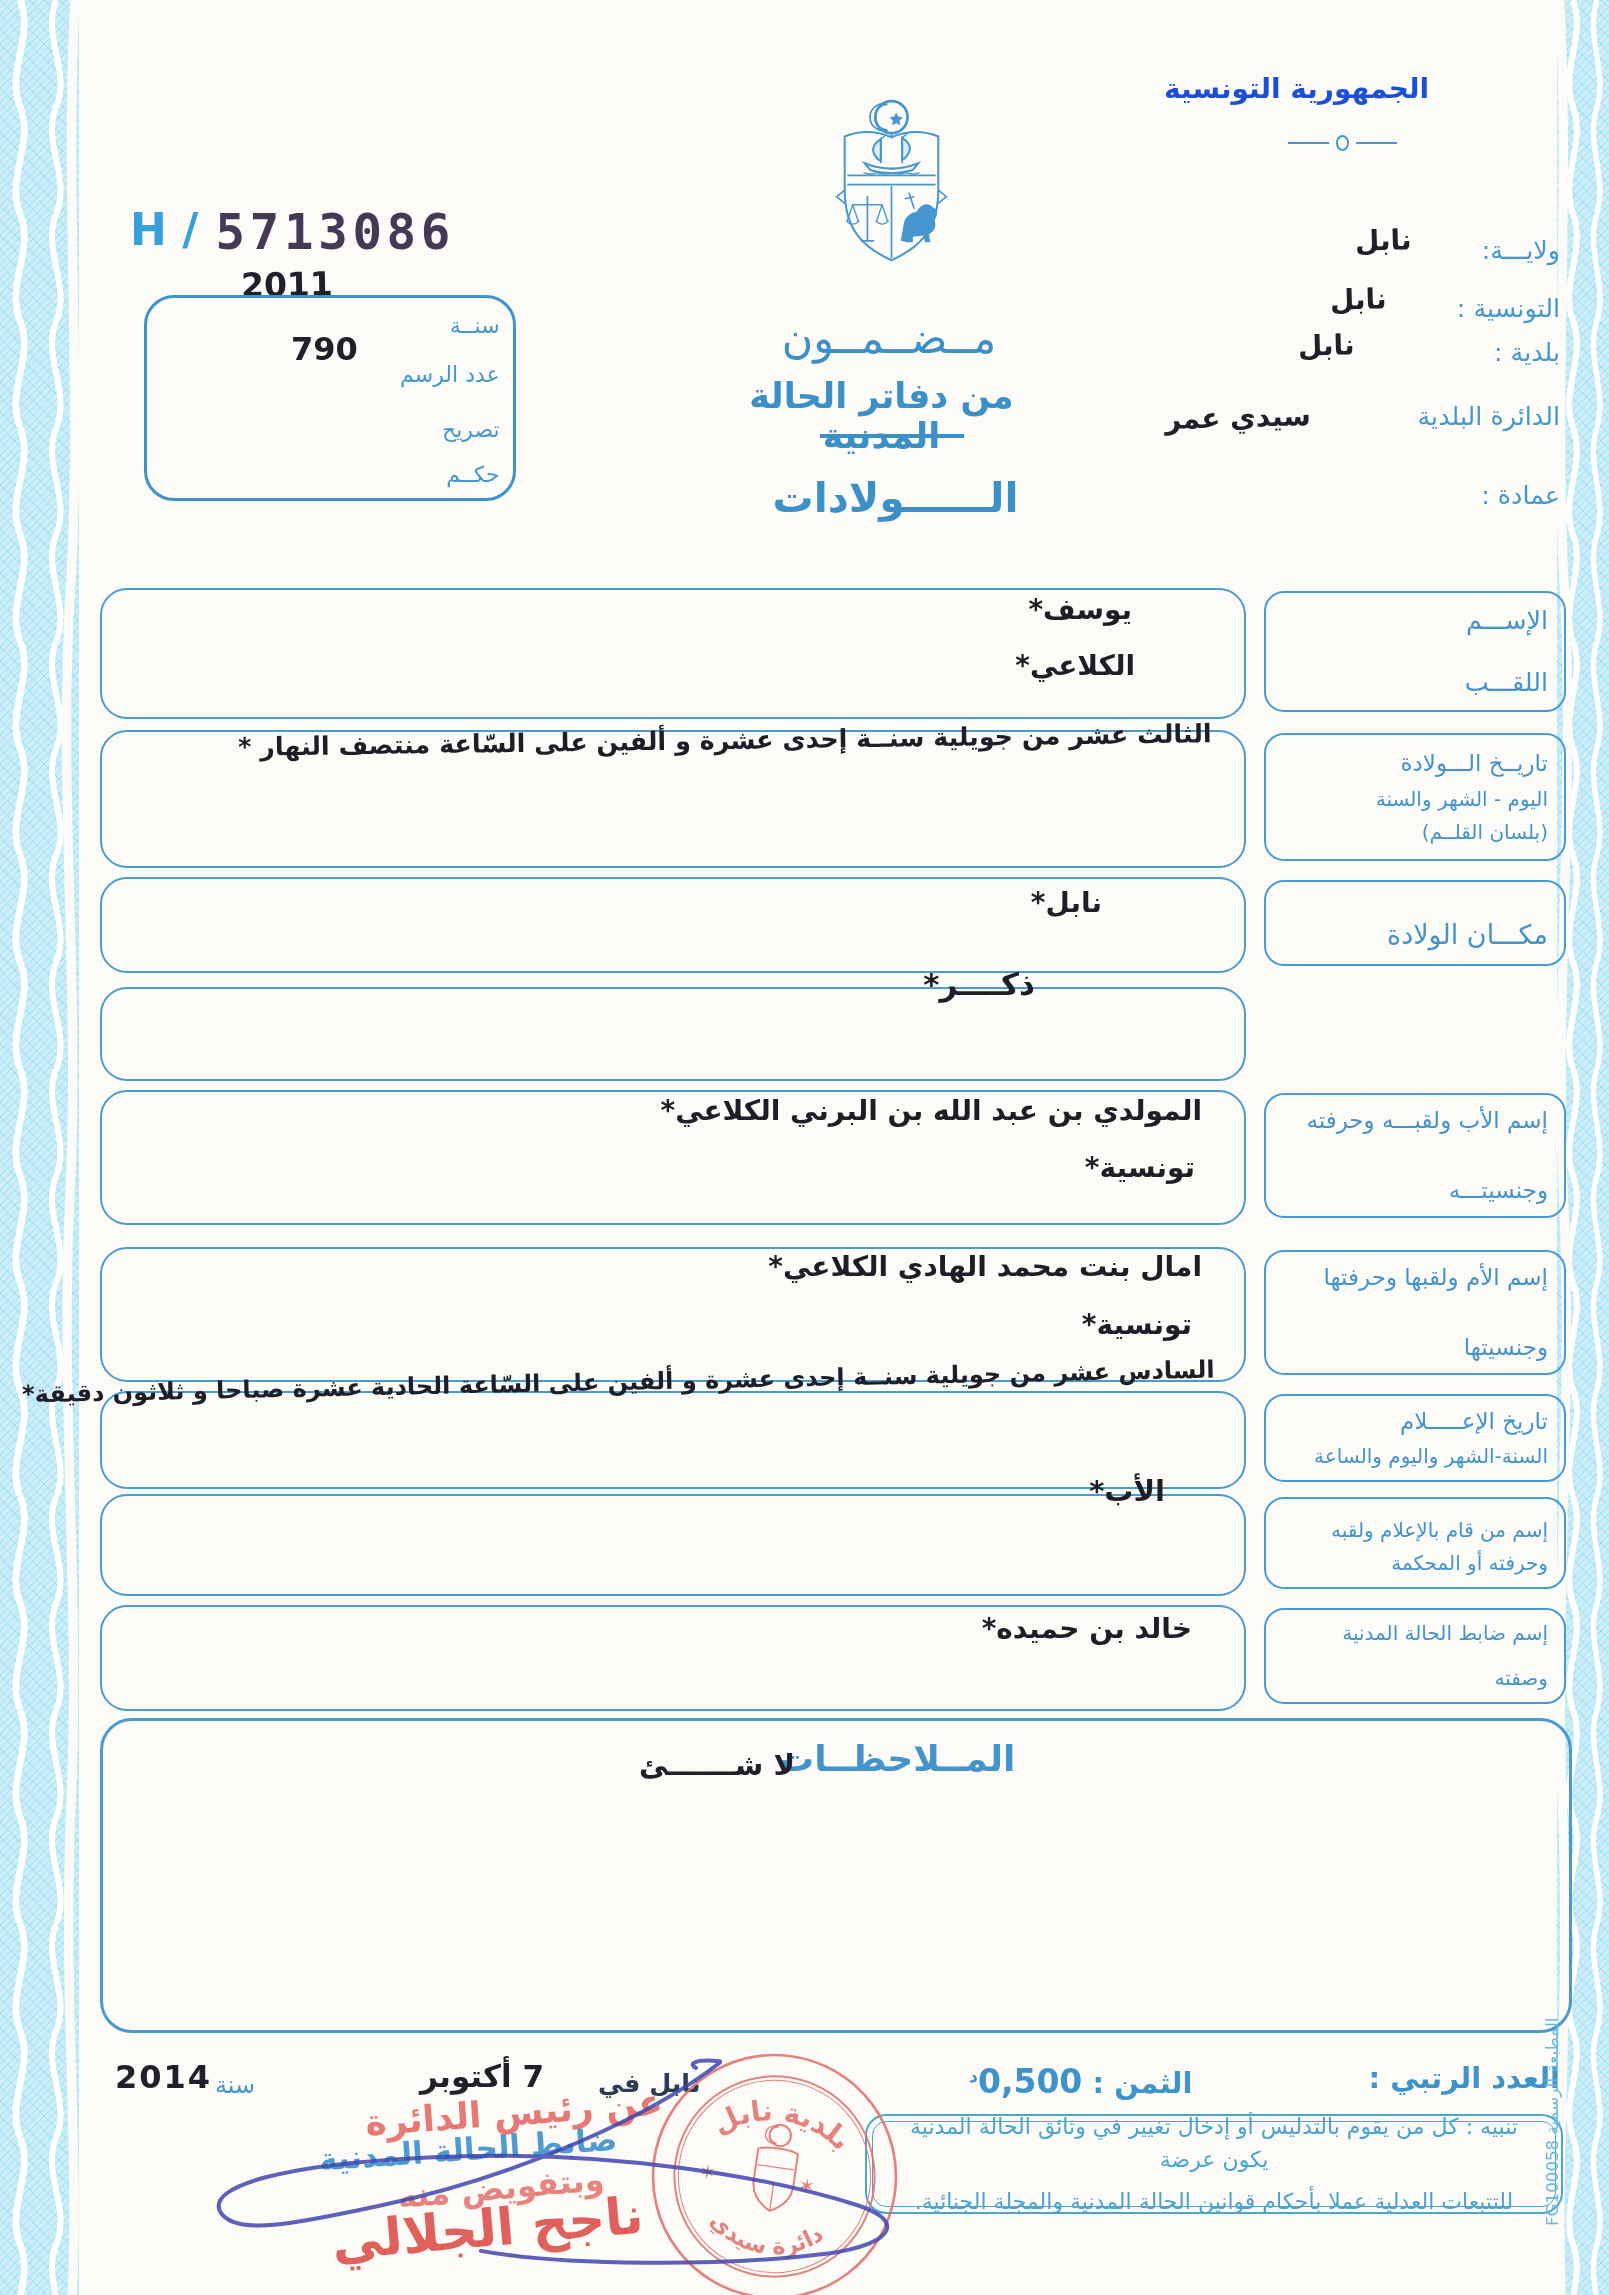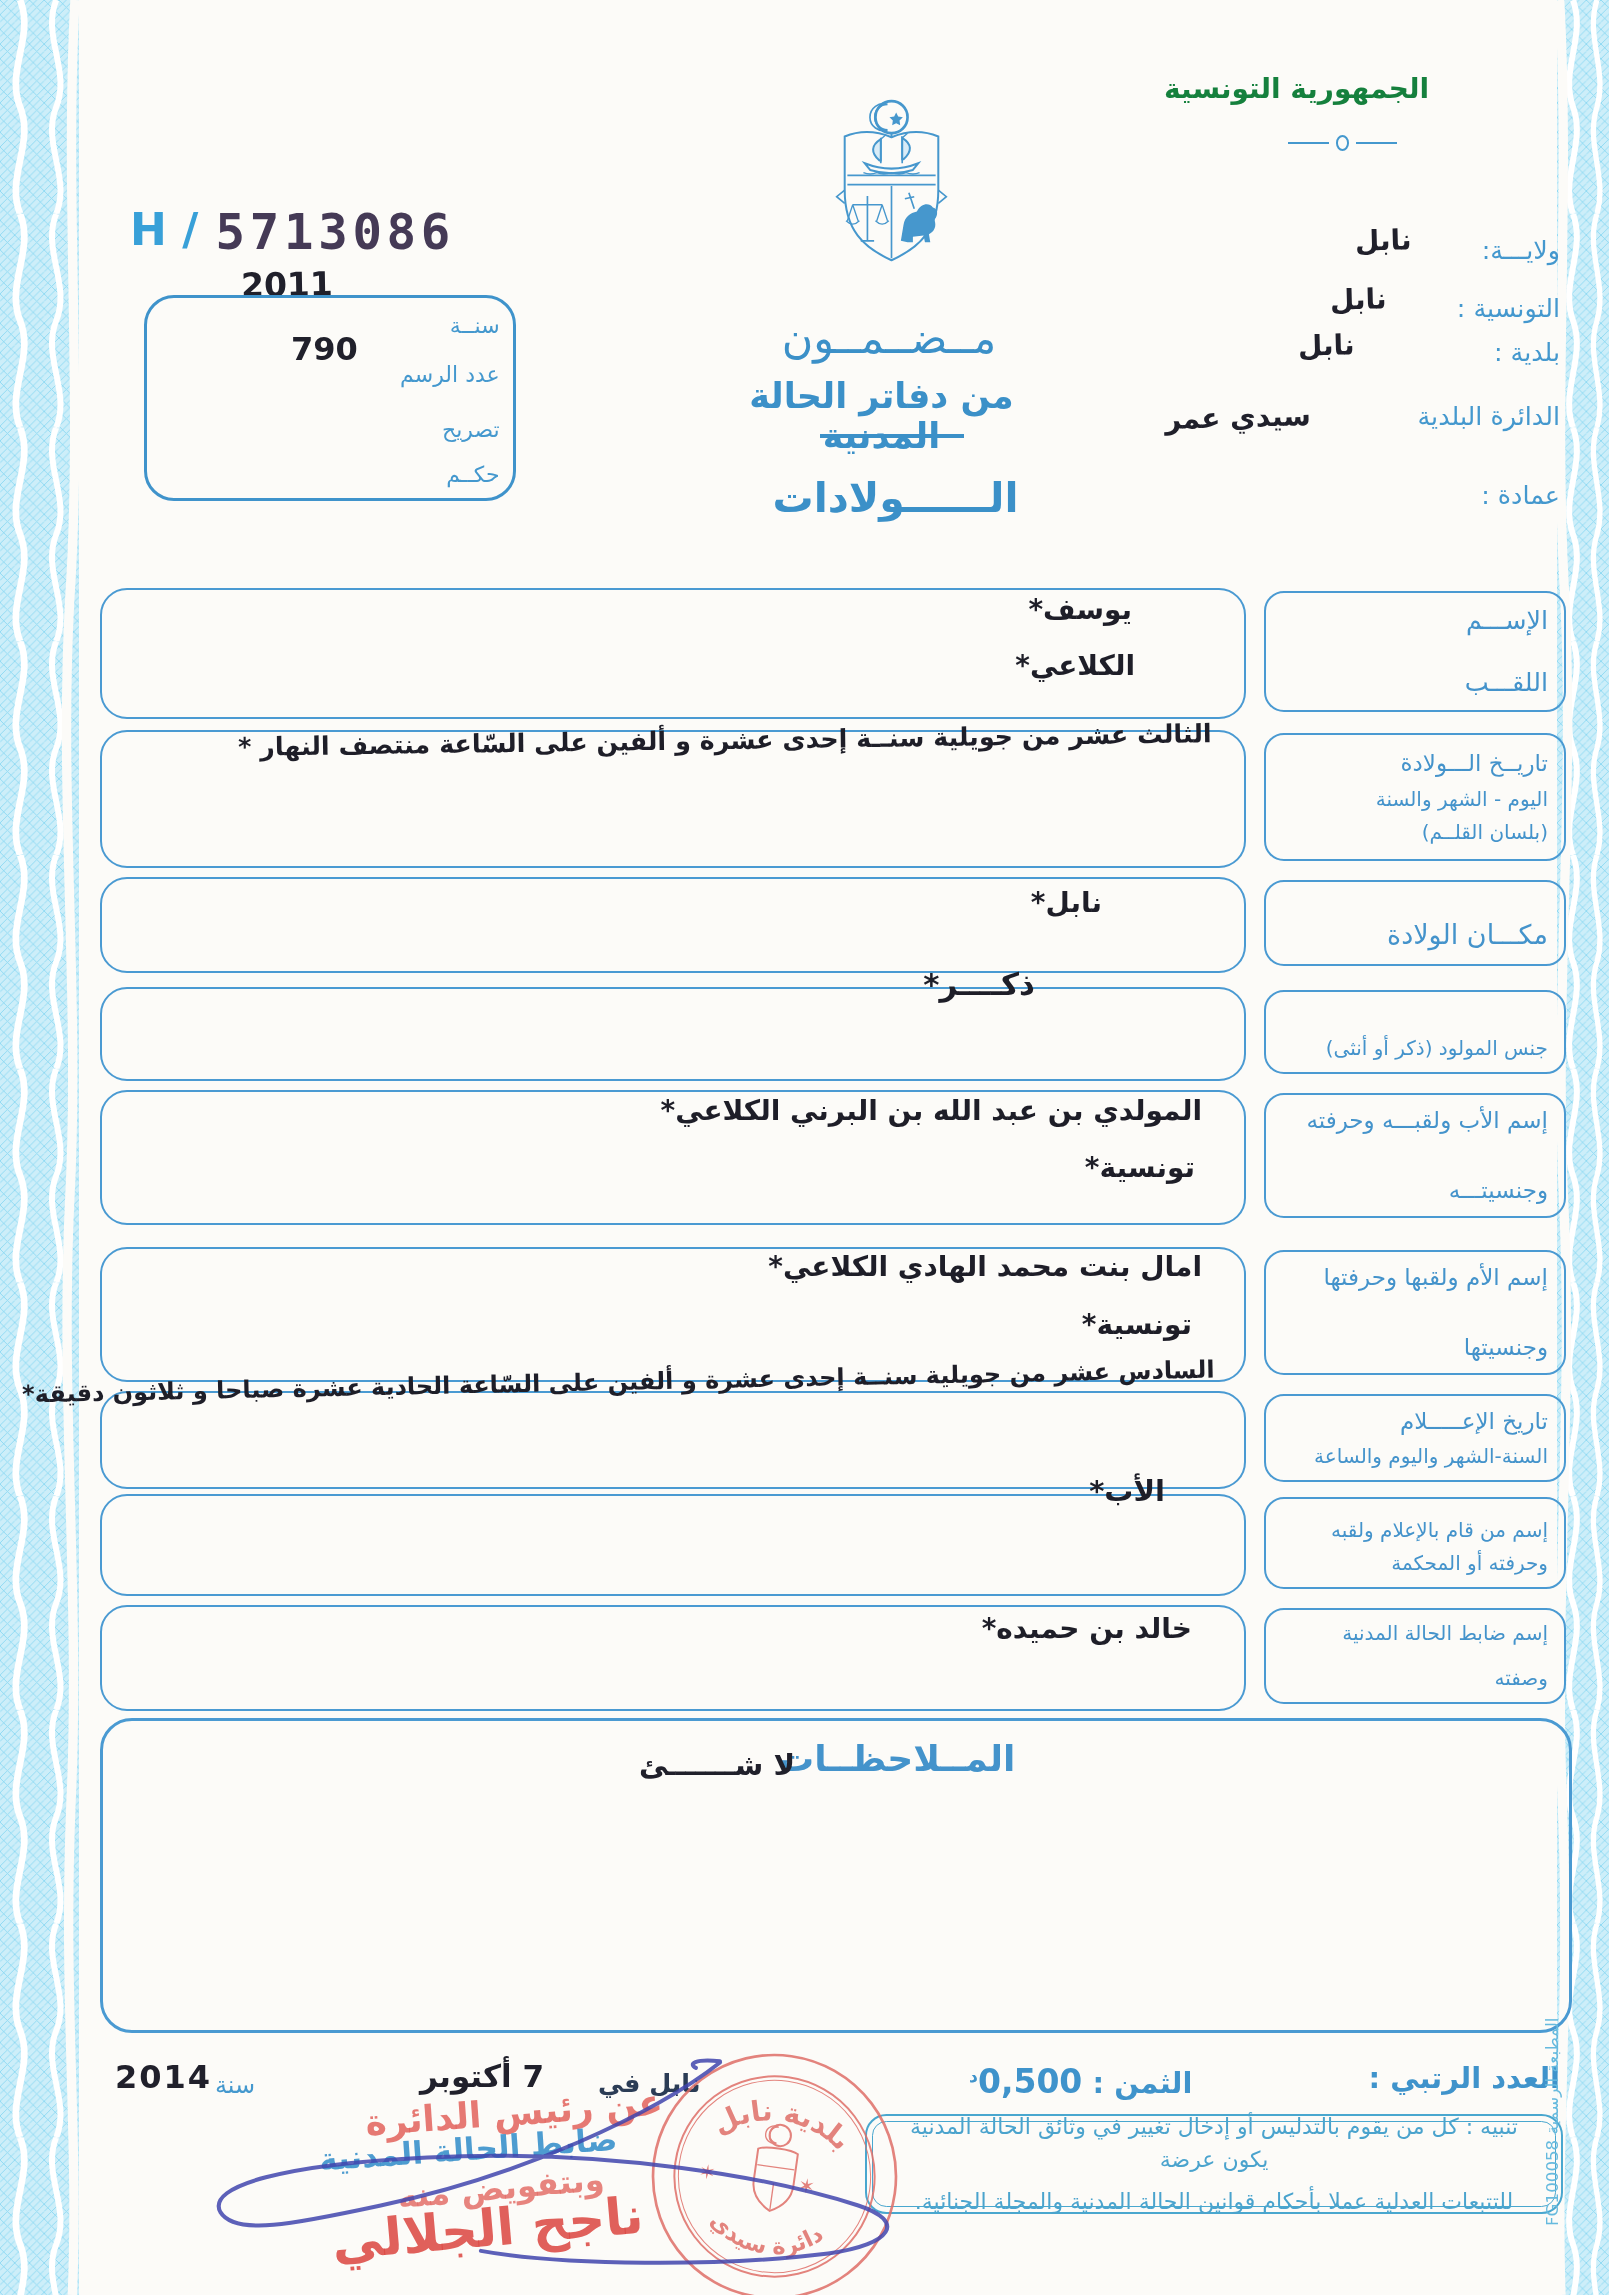--- a/index.html
+++ b/index.html
@@ -8,21 +8,21 @@
     width:1609px;height:2295px;
     margin:0 auto;
     background:#fcfbf8;
     overflow:hidden;
     font-family:"DejaVu Sans",sans-serif;
     direction:rtl;
   }
   .abs{position:absolute;}
   .ink{color:#20202b;font-weight:bold;}
   
-  .republic{top:72px;right:180px;font-size:28px;color:#15803d;font-weight:bold;}
+  .republic{top:72px;right:180px;font-size:28px;color:#1d4ed8;font-weight:bold;}
   .divider{top:135px;right:212px;display:flex;align-items:center;gap:6.7px;}
   .divider .bar{width:41px;height:2.7px;background:#4498ce;}
   .divider .dot{width:9.4px;height:12px;border:2px solid #4498ce;border-radius:50%;}
   .serial{top:204px;left:130px;display:flex;align-items:flex-start;gap:17.4px;direction:ltr;}
   .serial .pfx{font-size:44px;color:#38a0d8;font-weight:bold;}
   .serial .num{font-size:49px;color:#453a56;font-weight:bold;font-family:"DejaVu Sans Mono",monospace;letter-spacing:4.7px;}
   .yearstamp{top:265px;left:241px;font-size:33px;transform:rotate(-1deg);}
   .stampbox{top:295px;left:144px;width:366px;height:200px;border:3.3px solid #3f93cb;border-radius:30px;}
   .stampbox .sl{position:absolute;right:13.4px;font-size:22px;color:#4498ce;}
   .stampbox .sl1{top:14.7px;}
@@ -194,23 +194,20 @@
   <div class="crow" style="top:877px;height:92px">
     <div class="cbox"></div>
     <div class="lbox center">
       <div class="lbl" style="font-size:27px">مكـــان الولادة</div>
     </div>
     <div class="val" style="right:464px;top:9.4px">نابل*</div>
   </div>
 
   <div class="crow" style="top:987px;height:90px">
     <div class="cbox"></div>
-    <div class="lbox center">
-      <div class="lbl sm">جنس المولود (ذكر أو أنثى)</div>
-    </div>
     <div class="val" style="right:531px;top:-21.4px;font-size:31px">ذكــــر*</div>
   </div>
 
   <div class="crow" style="top:1090px;height:131px">
     <div class="cbox"></div>
     <div class="lbox">
       <div class="lbl">إسم الأب ولقبـــه وحرفته</div>
       <div class="lbl">وجنسيتـــه</div>
     </div>
     <div class="val" style="right:364px;top:4px">المولدي بن عبد الله بن البرني الكلاعي*</div>

